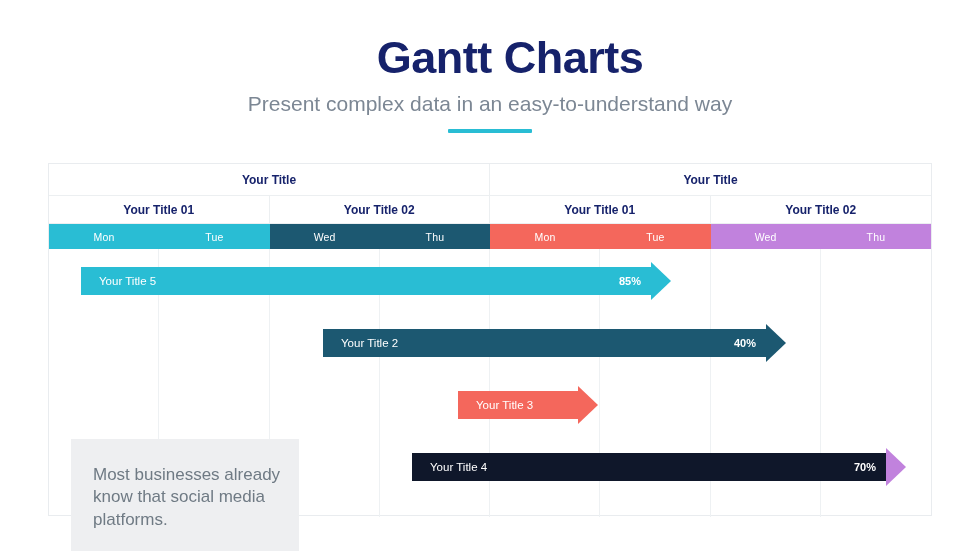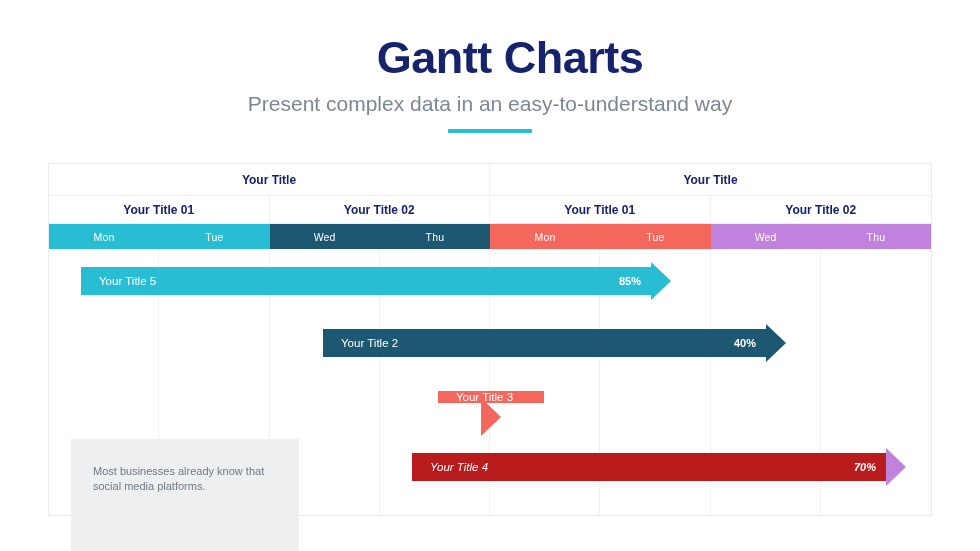--- a/index.html
+++ b/index.html
@@ -134,21 +134,21 @@
     width: 228px;
     height: 143px;
     background: #eeeff1;
     box-sizing: border-box;
   }
   .note-text {
     position: absolute;
     left: 44px;
     top: 215px;
     width: 195px;
-    font-size: 11px;
+    font-size: 17px;
     line-height: 1.32;
     color: #6f7a84;
   }
   .note-text p { margin: 0; }
   .note-text p + p { margin-top: 15px; }
 
   
   .bar {
     position: absolute;
     height: 28px;
@@ -194,21 +194,21 @@
     padding-right: 10px;
     white-space: nowrap;
     padding-left: 21px;
   }
   .bar.cyan   .bar-body { background: #29bdd4; }
   .bar.cyan   .bar-head { color: #29bdd4; }
   .bar.navy   .bar-body { background: #1c5871; }
   .bar.navy   .bar-head { color: #1c5871; }
   .bar.coral  .bar-body { background: #f4675c; }
   .bar.coral  .bar-head { color: #f4675c; }
-  .bar.purple .bar-body { background: #b91c1c; font-style: italic; }
+  .bar.purple .bar-body { background: #0f172a; }
   .bar.purple .bar-head { color: #c182dd; }
 </style>
 </head>
 <body>
 
 <div class="slide">
 
   <div class="title-block">
     <h1 class="slide-title">Gantt Charts</h1>
     <p class="slide-subtitle">Present complex data in an easy-to-understand way</p>
@@ -267,21 +267,21 @@
       </div>
 
       <div class="bar navy" style="left:274px; top:80px; width:463px;">
         <div class="bar-body">
           <span class="bar-label">Your Title 2</span>
           <span class="bar-pct">40%</span>
         </div>
         <div class="bar-head"></div>
       </div>
 
-      <div class="bar coral" style="left:372px; top:142px; width:140px;flex-direction:column;">
+      <div class="bar coral" style="left:409px; top:142px; width:140px;">
         <div class="bar-body">
           <span class="bar-label">Your Title 3</span>
           <span class="bar-pct"></span>
         </div>
         <div class="bar-head"></div>
       </div>
 
       <div class="bar purple" style="left:363px; top:204px; width:494px;">
         <div class="bar-body">
           <span class="bar-label">Your Title 4</span>

